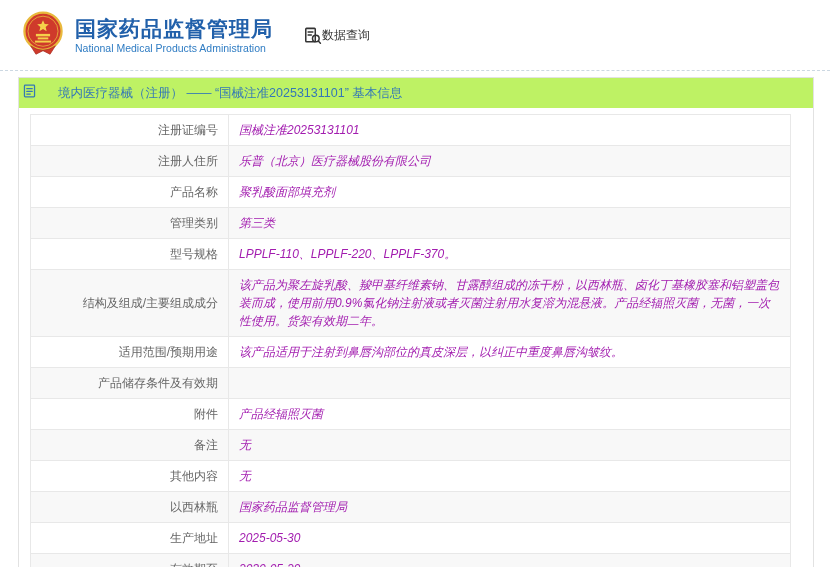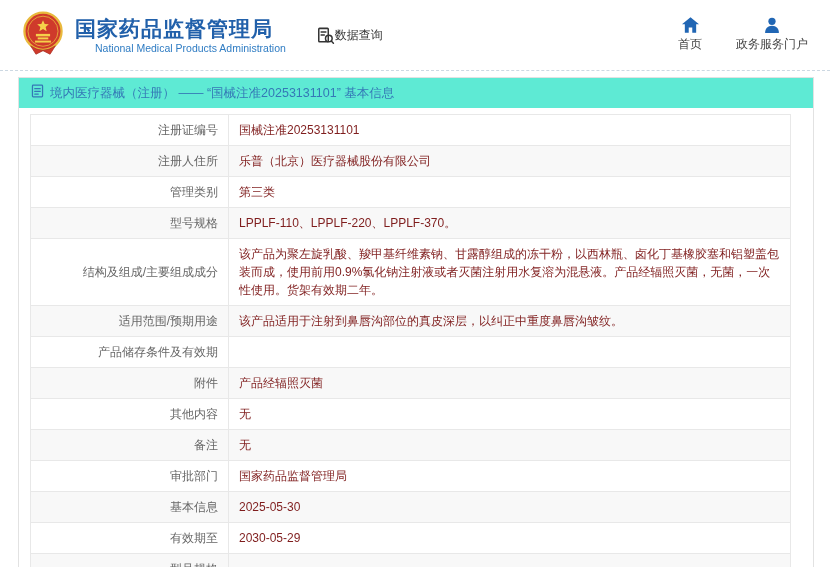--- a/index.html
+++ b/index.html
@@ -6,42 +6,42 @@
   html,body { width:830px; height:567px; background:#fff; overflow:hidden;
     font-family:"Liberation Sans","DejaVu Sans",sans-serif; }
 
   
   .header { height:71px; display:flex; align-items:center; padding:0 22px 0 20px;
     border-bottom:1px dashed #ccd8e2; background:#fff; }
   .logo-group { display:flex; align-items:center; gap:9px; }
   .emblem { width:46px; height:50px; flex:0 0 auto; }
   .logo-text { display:flex; flex-direction:column; }
   .logo-title { font-size:21px; font-weight:bold; color:#2160aa; letter-spacing:1px; line-height:25px; }
-  .logo-subtitle { font-size:10.5px; color:#2f7cc3; line-height:14px;margin-left:20px; }
+  .logo-subtitle { font-size:10.5px; color:#2f7cc3; line-height:14px; }
   .section-link { display:flex; align-items:center; gap:0; margin-left:30px;
     font-size:12px; color:#333; cursor:pointer; }
   .section-link svg { display:block; }
   .top-nav { margin-left:auto; display:flex; gap:34px; }
   .nav-item { display:flex; flex-direction:column; align-items:center; gap:3px;
     font-size:12px; color:#444; cursor:pointer; }
   .nav-item svg { display:block; }
 
   
   .panel { margin:6px 16px 0 18px; border:1px solid #e2e2e2; background:#fff; padding-bottom:8px; }
-  .panel-title { background:#5eead4; color:#3478b6; font-size:12.5px; line-height:16px;
-    padding:6px 12px; display:flex; align-items:center; gap:6px; }
+  .panel-title { background:#bef264; color:#3478b6; font-size:12.5px; line-height:16px;
+    padding:6px 4px; display:flex; align-items:center; gap:22px; }
   .panel-title svg { flex:0 0 auto; }
 
   
   .tbl-wrap { margin:6px 22px 0 11px; }
   table { width:100%; border-collapse:collapse; table-layout:fixed; }
   td { border:1px solid #e8e8e8; font-size:12px; line-height:18px; padding:6px 10px;
     vertical-align:middle; word-break:break-all; }
   td.cell-label { width:198px; text-align:right; color:#666; }
-  td.cell-value { color:#7f1d1d; }
+  td.cell-value { color:#a21caf;font-style:italic; }
   tr:nth-child(even) { background:#f8f8f8; }
 </style>
 </head>
 <body>
 
 <div class="header">
   <div class="logo-group">
     <span>
       <svg class="emblem" viewBox="0 0 52 52">
         <circle cx="26" cy="24" r="21" fill="#cf3a2b"></circle>
@@ -66,39 +66,20 @@
         <rect x="3.5" y="3" width="12" height="17" rx="1"></rect>
         <line x1="6.5" y1="7.5" x2="12.5" y2="7.5"></line>
         <line x1="6.5" y1="11.5" x2="10.5" y2="11.5"></line>
         <circle cx="16.2" cy="15.8" r="4.2"></circle>
         <line x1="19.3" y1="19" x2="22" y2="21.7"></line>
       </svg>
     </span>
     <span>数据查询</span>
   </div>
 
-  <div class="top-nav">
-    <div class="nav-item">
-      <span>
-        <svg width="17" height="16" viewBox="0 0 24 22" fill="#2166b4">
-          <path d="M12 0 L24 10 H20 V22 H14.5 V14.5 H9.5 V22 H4 V10 H0 Z"></path>
-        </svg>
-      </span>
-      <span>首页</span>
-    </div>
-    <div class="nav-item">
-      <span>
-        <svg width="16" height="16" viewBox="0 0 22 22" fill="#2166b4">
-          <circle cx="11" cy="6" r="5"></circle>
-          <path d="M11 12 C5 12 1.5 16 1.5 22 L20.5 22 C20.5 16 17 12 11 12 Z"></path>
-        </svg>
-      </span>
-      <span>政务服务门户</span>
-    </div>
-  </div>
 </div>
 
 <div class="panel">
   <div class="panel-title">
     <span>
       <svg width="13" height="14" viewBox="0 0 16 18" fill="none" stroke="#3478b6" stroke-width="1.6" stroke-linecap="round">
         <rect x="1.5" y="1.5" width="13" height="15" rx="1"></rect>
         <line x1="4.5" y1="6" x2="11.5" y2="6"></line>
         <line x1="4.5" y1="9.5" x2="11.5" y2="9.5"></line>
         <line x1="4.5" y1="13" x2="9" y2="13"></line>
@@ -112,20 +93,24 @@
       <tbody>
           <tr>
             <td class="cell-label">注册证编号</td>
             <td class="cell-value">国械注准20253131101</td>
           </tr>
           <tr>
             <td class="cell-label">注册人住所</td>
             <td class="cell-value">乐普（北京）医疗器械股份有限公司</td>
           </tr>
           <tr>
+            <td class="cell-label">产品名称</td>
+            <td class="cell-value">聚乳酸面部填充剂</td>
+          </tr>
+          <tr>
             <td class="cell-label">管理类别</td>
             <td class="cell-value">第三类</td>
           </tr>
           <tr>
             <td class="cell-label">型号规格</td>
             <td class="cell-value">LPPLF-110、LPPLF-220、LPPLF-370。</td>
           </tr>
           <tr>
             <td class="cell-label">结构及组成/主要组成成分</td>
             <td class="cell-value">该产品为聚左旋乳酸、羧甲基纤维素钠、甘露醇组成的冻干粉，以西林瓶、卤化丁基橡胶塞和铝塑盖包装而成，使用前用0.9%氯化钠注射液或者灭菌注射用水复溶为混悬液。产品经辐照灭菌，无菌，一次性使用。货架有效期二年。</td>
@@ -136,33 +121,33 @@
           </tr>
           <tr>
             <td class="cell-label">产品储存条件及有效期</td>
             <td class="cell-value"></td>
           </tr>
           <tr>
             <td class="cell-label">附件</td>
             <td class="cell-value">产品经辐照灭菌</td>
           </tr>
           <tr>
+            <td class="cell-label">备注</td>
+            <td class="cell-value">无</td>
+          </tr>
+          <tr>
             <td class="cell-label">其他内容</td>
             <td class="cell-value">无</td>
           </tr>
           <tr>
-            <td class="cell-label">备注</td>
-            <td class="cell-value">无</td>
-          </tr>
-          <tr>
-            <td class="cell-label">审批部门</td>
+            <td class="cell-label">以西林瓶</td>
             <td class="cell-value">国家药品监督管理局</td>
           </tr>
           <tr>
-            <td class="cell-label">基本信息</td>
+            <td class="cell-label">生产地址</td>
             <td class="cell-value">2025-05-30</td>
           </tr>
           <tr>
             <td class="cell-label">有效期至</td>
             <td class="cell-value">2030-05-29</td>
           </tr>
           <tr>
             <td class="cell-label">型号规格</td>
             <td class="cell-value"></td>
           </tr>

